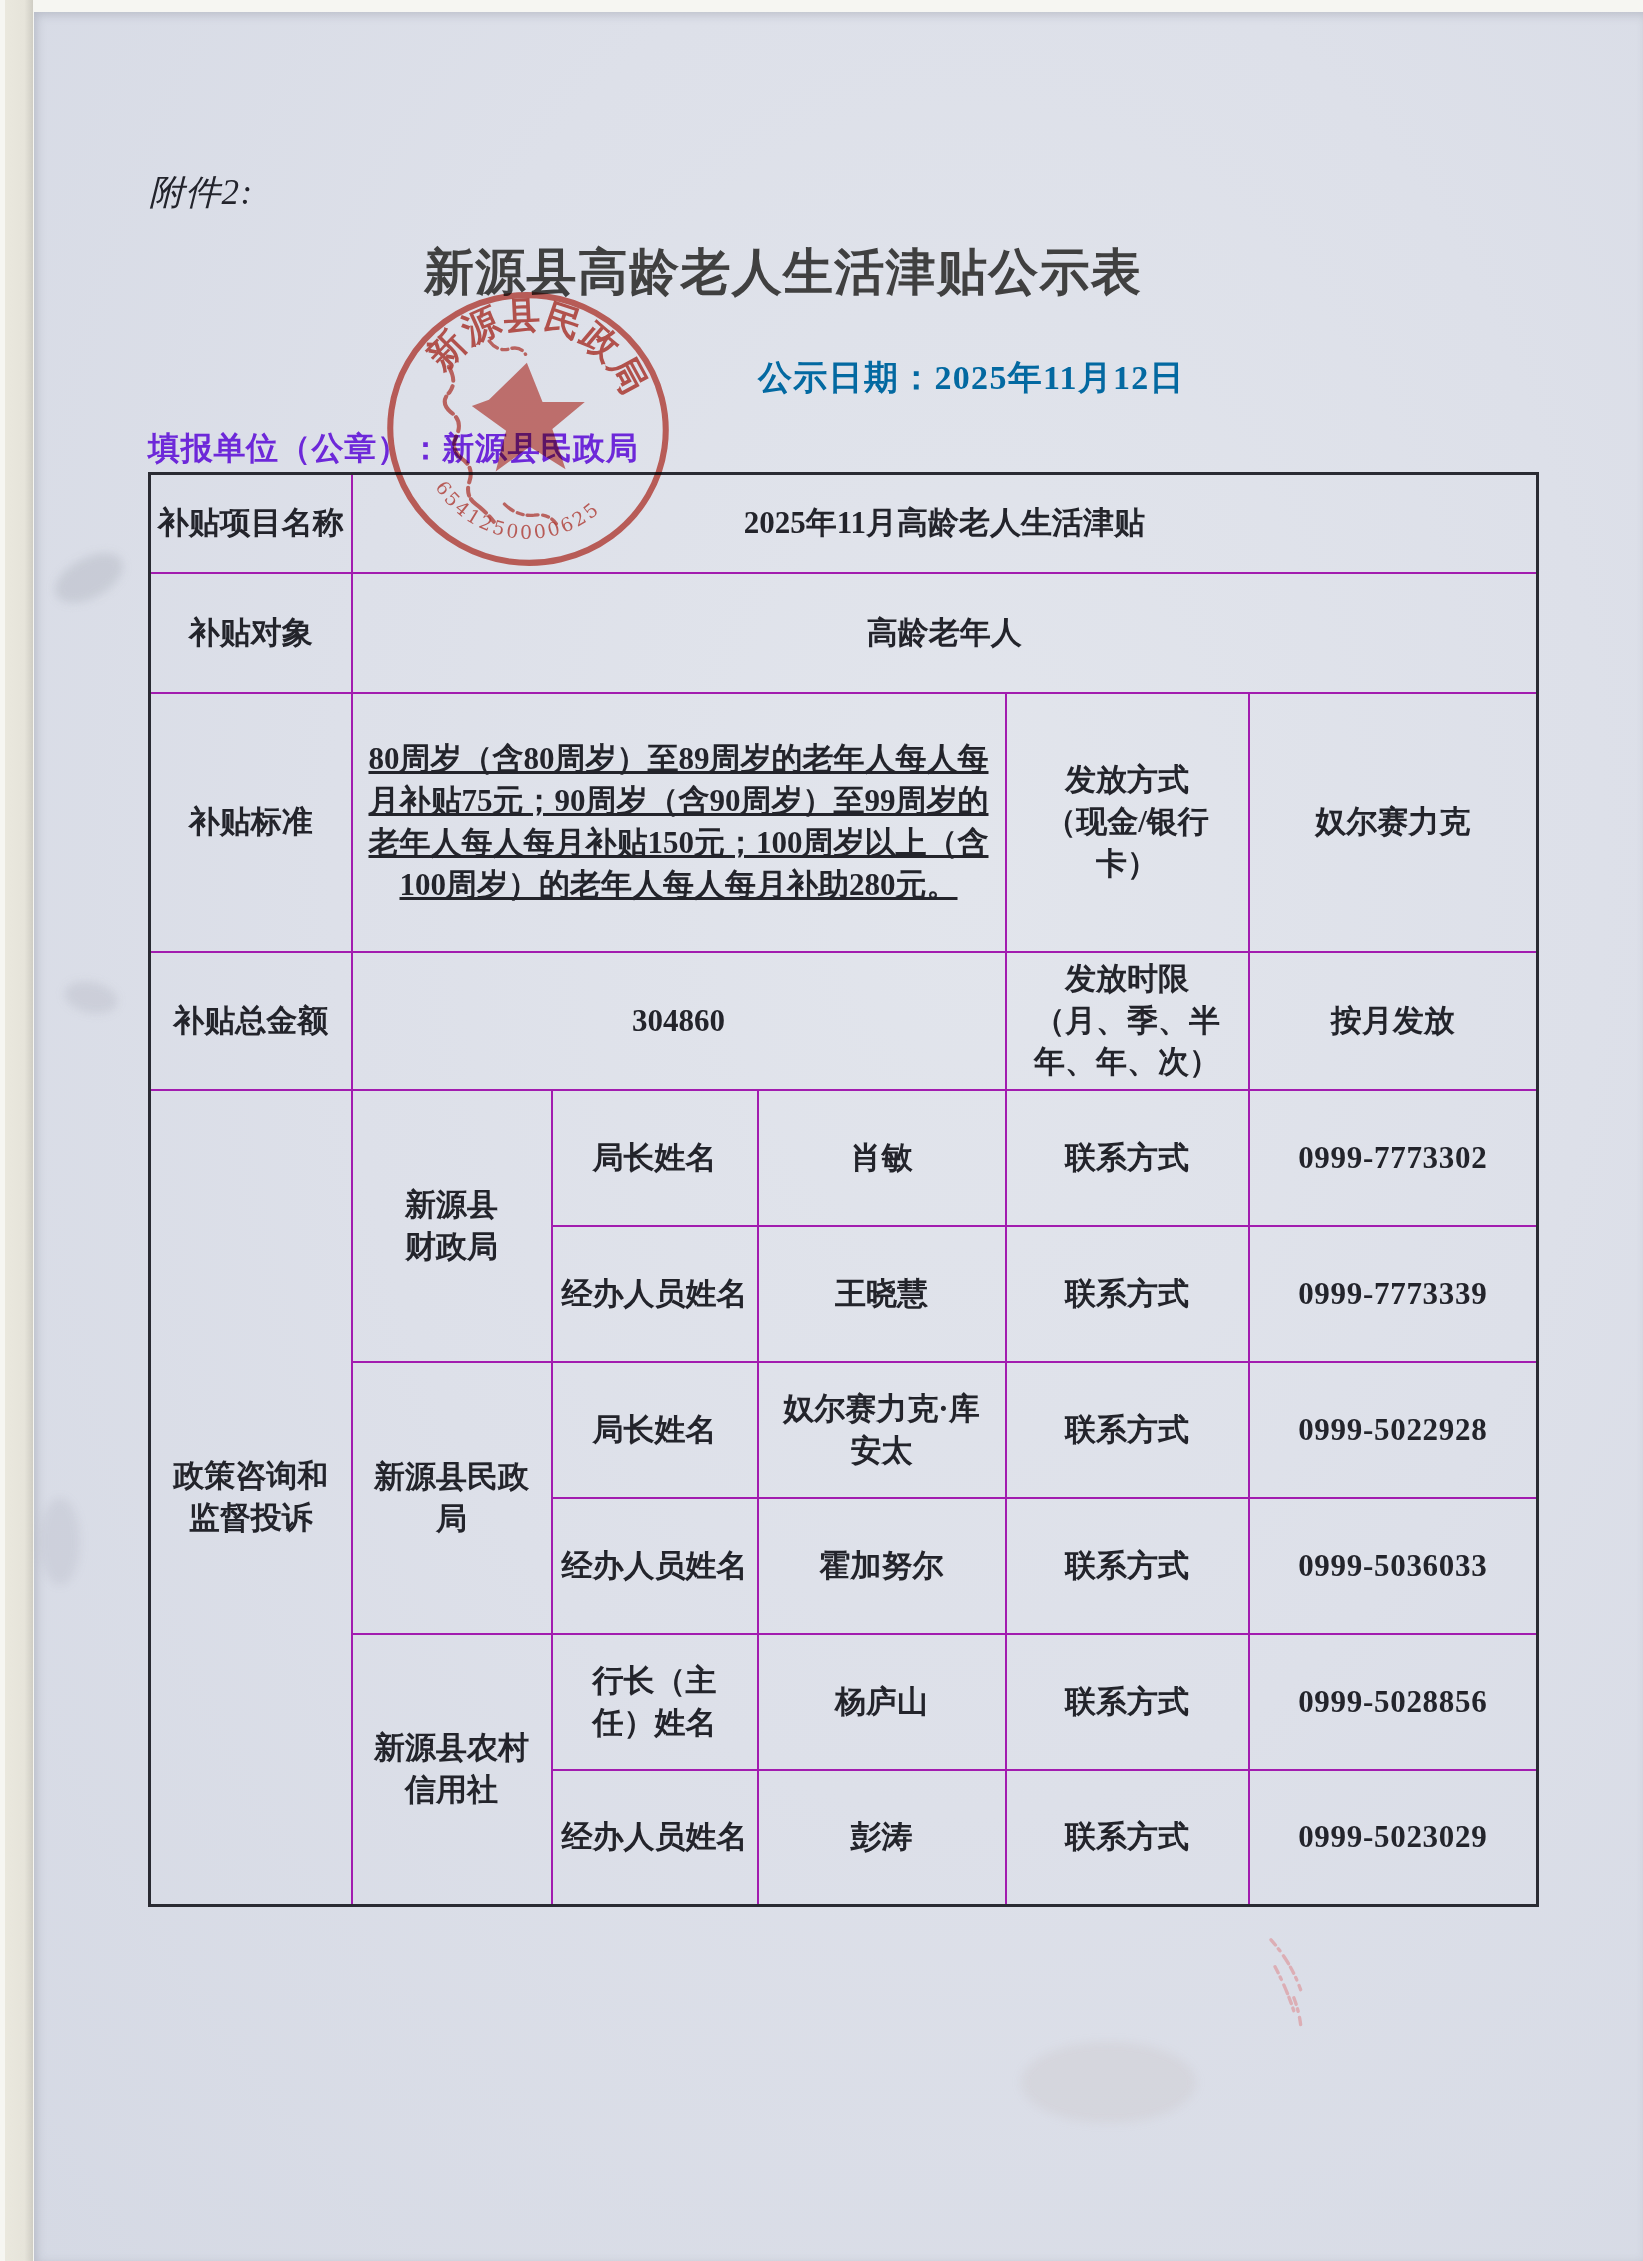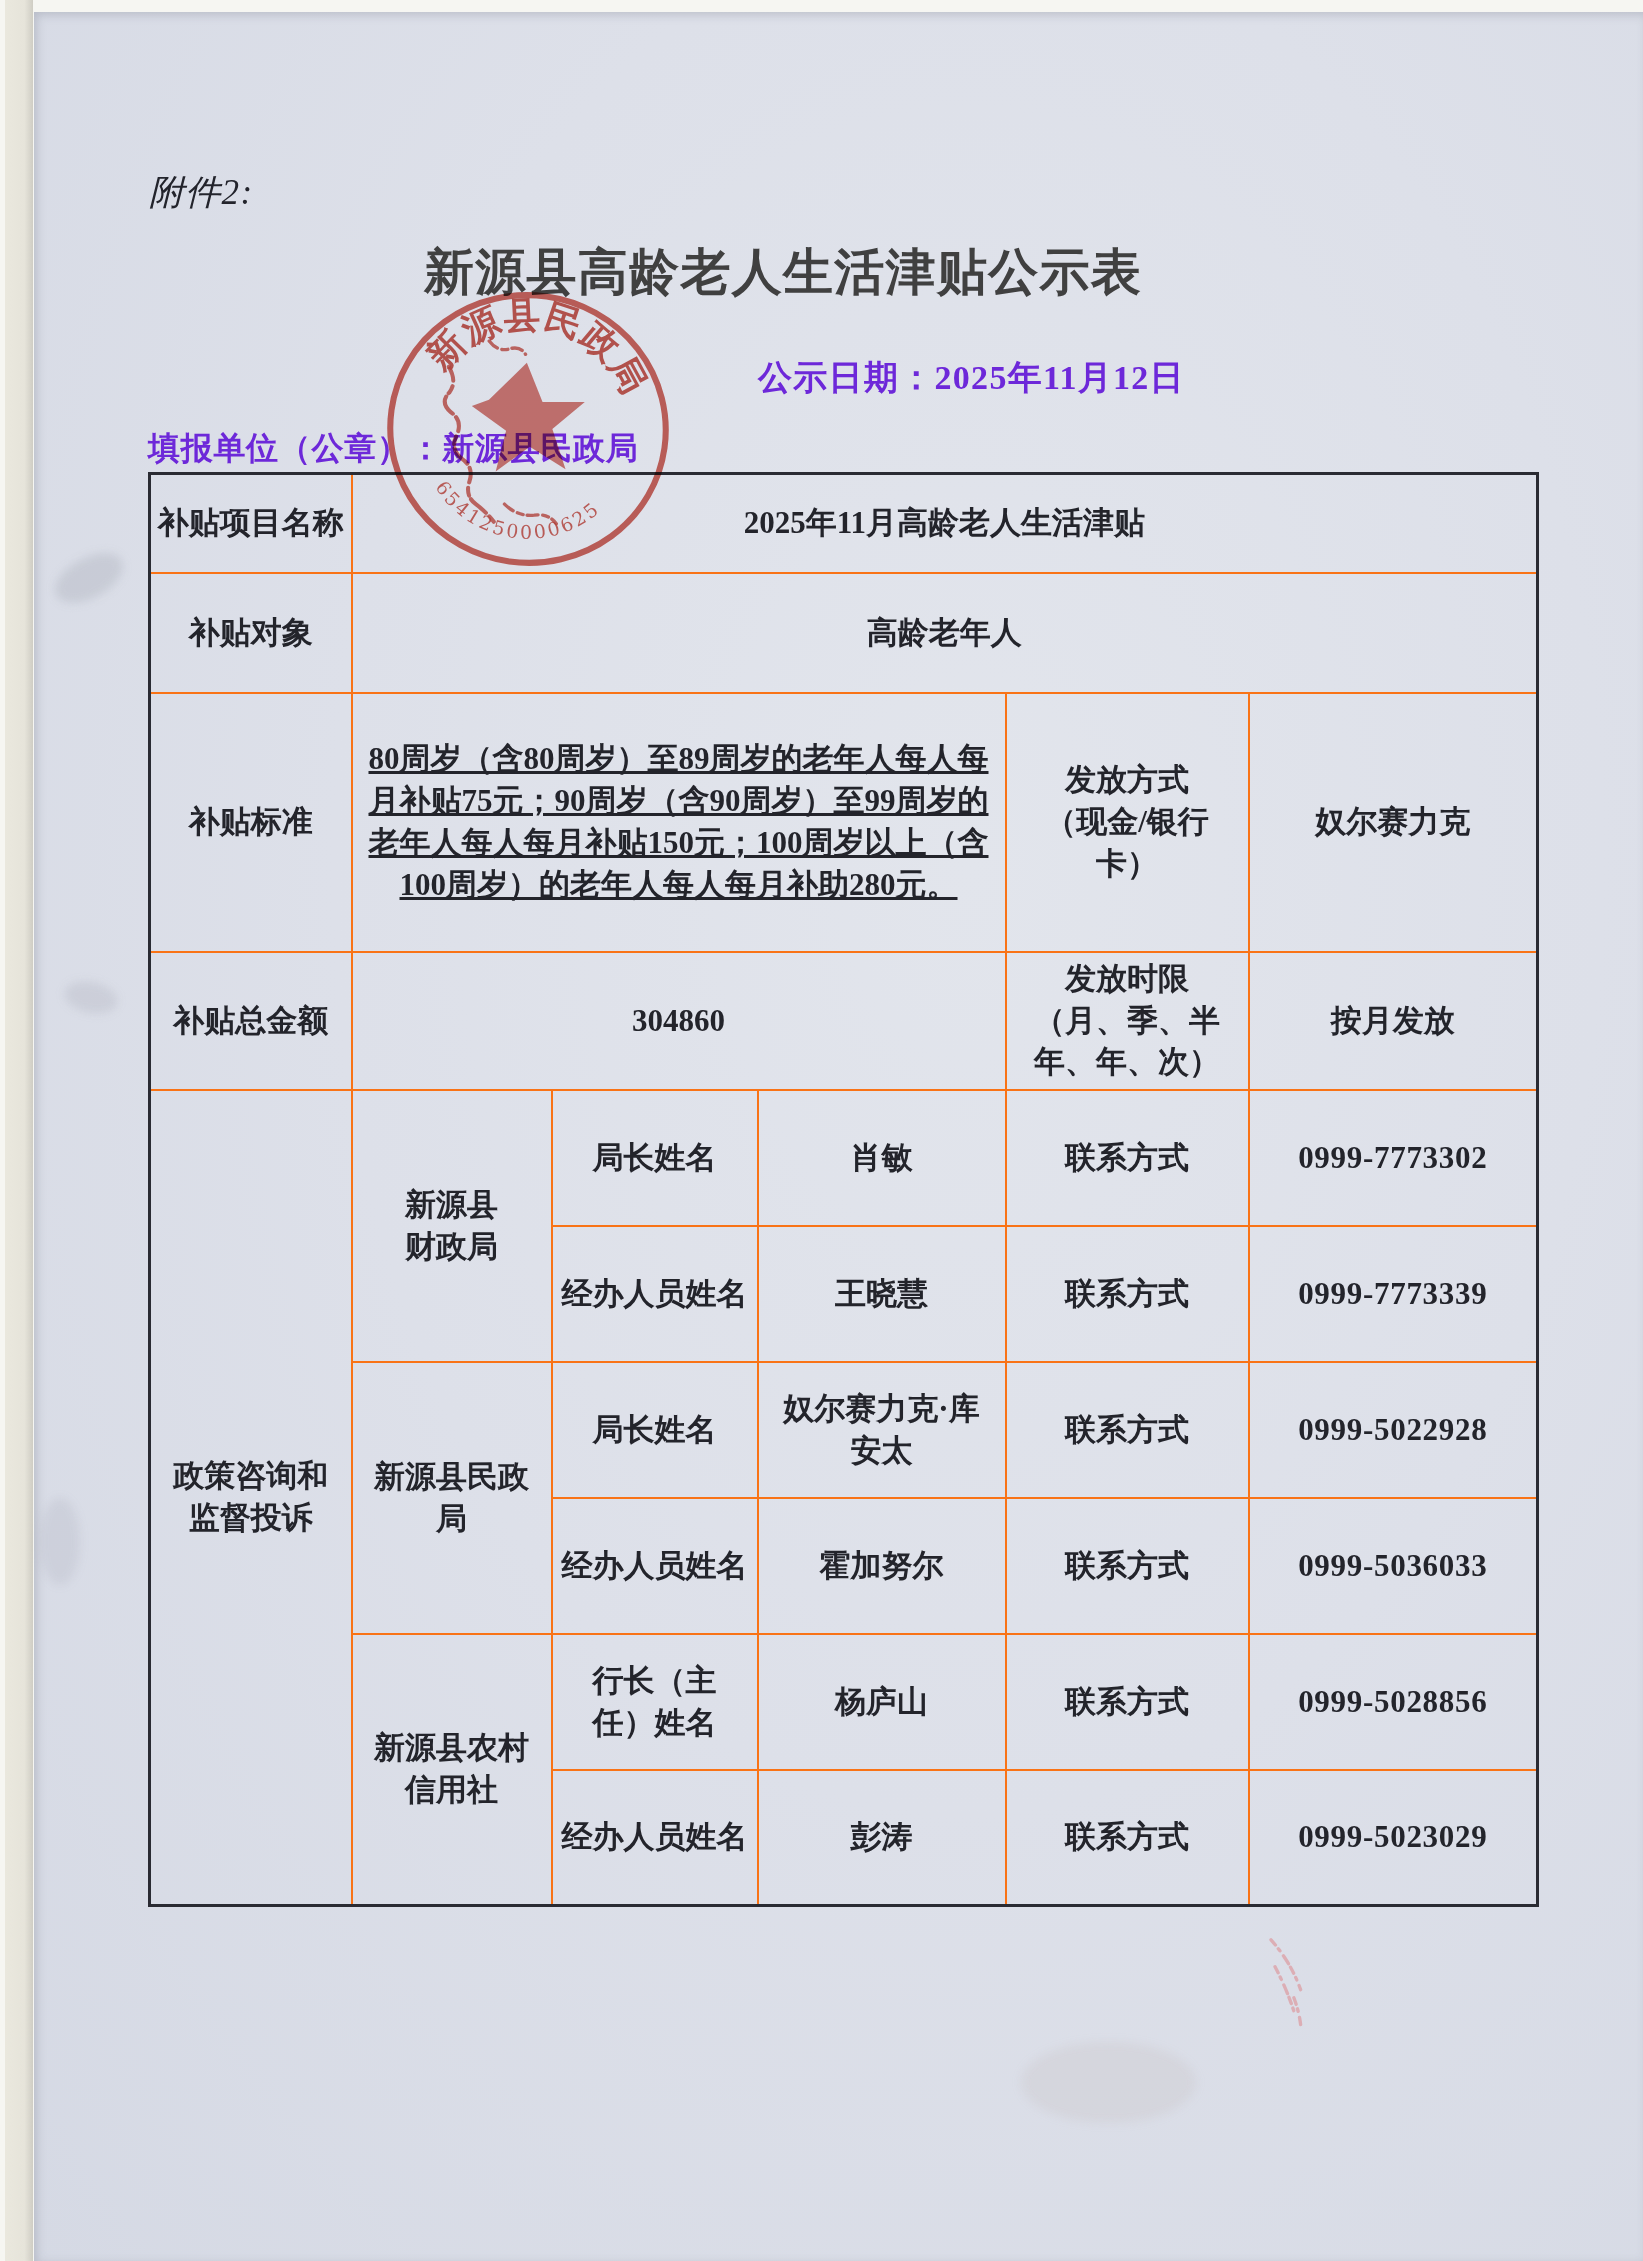--- a/index.html
+++ b/index.html
@@ -28,34 +28,34 @@
     position:absolute;left:149px;top:169px;
     font-size:35px;color:#23242c;letter-spacing:1.3px;font-style:italic;
   }
   .doc-title{
     position:absolute;left:0;top:239px;width:1566px;
     text-align:center;font-size:50px;font-weight:bold;color:#404040;
     letter-spacing:1.3px;
   }
   .pub-date{
     position:absolute;left:758px;top:355px;
-    font-size:34px;font-weight:bold;color:#6d28d9;letter-spacing:1.3px;
+    font-size:34px;font-weight:bold;color:#0369a1;letter-spacing:1.3px;
   }
   .report-unit{
     position:absolute;left:148px;top:427px;
     font-size:32px;font-weight:bold;color:#6d28d9;letter-spacing:0.7px;
   }
 
   table.subsidy{
     position:absolute;left:148px;top:472px;width:1388px;
     border-collapse:collapse;table-layout:fixed;
     border:3.4px solid #2a2b33;
   }
   table.subsidy td{
-    border:2px solid #f97316;
+    border:2px solid #a21caf;
     vertical-align:middle;text-align:center;
     font-size:31px;font-weight:bold;color:#23242b;
     white-space:pre-line;line-height:1.35;
     padding:4px 6.7px;overflow:hidden;
   }
   td.std-text{
     text-align:left;padding:12px 17.5px;line-height:1.44;text-decoration:underline;
   }
   td.phone{letter-spacing:0.7px;font-family:"Liberation Serif","DejaVu Serif",serif;}
 

